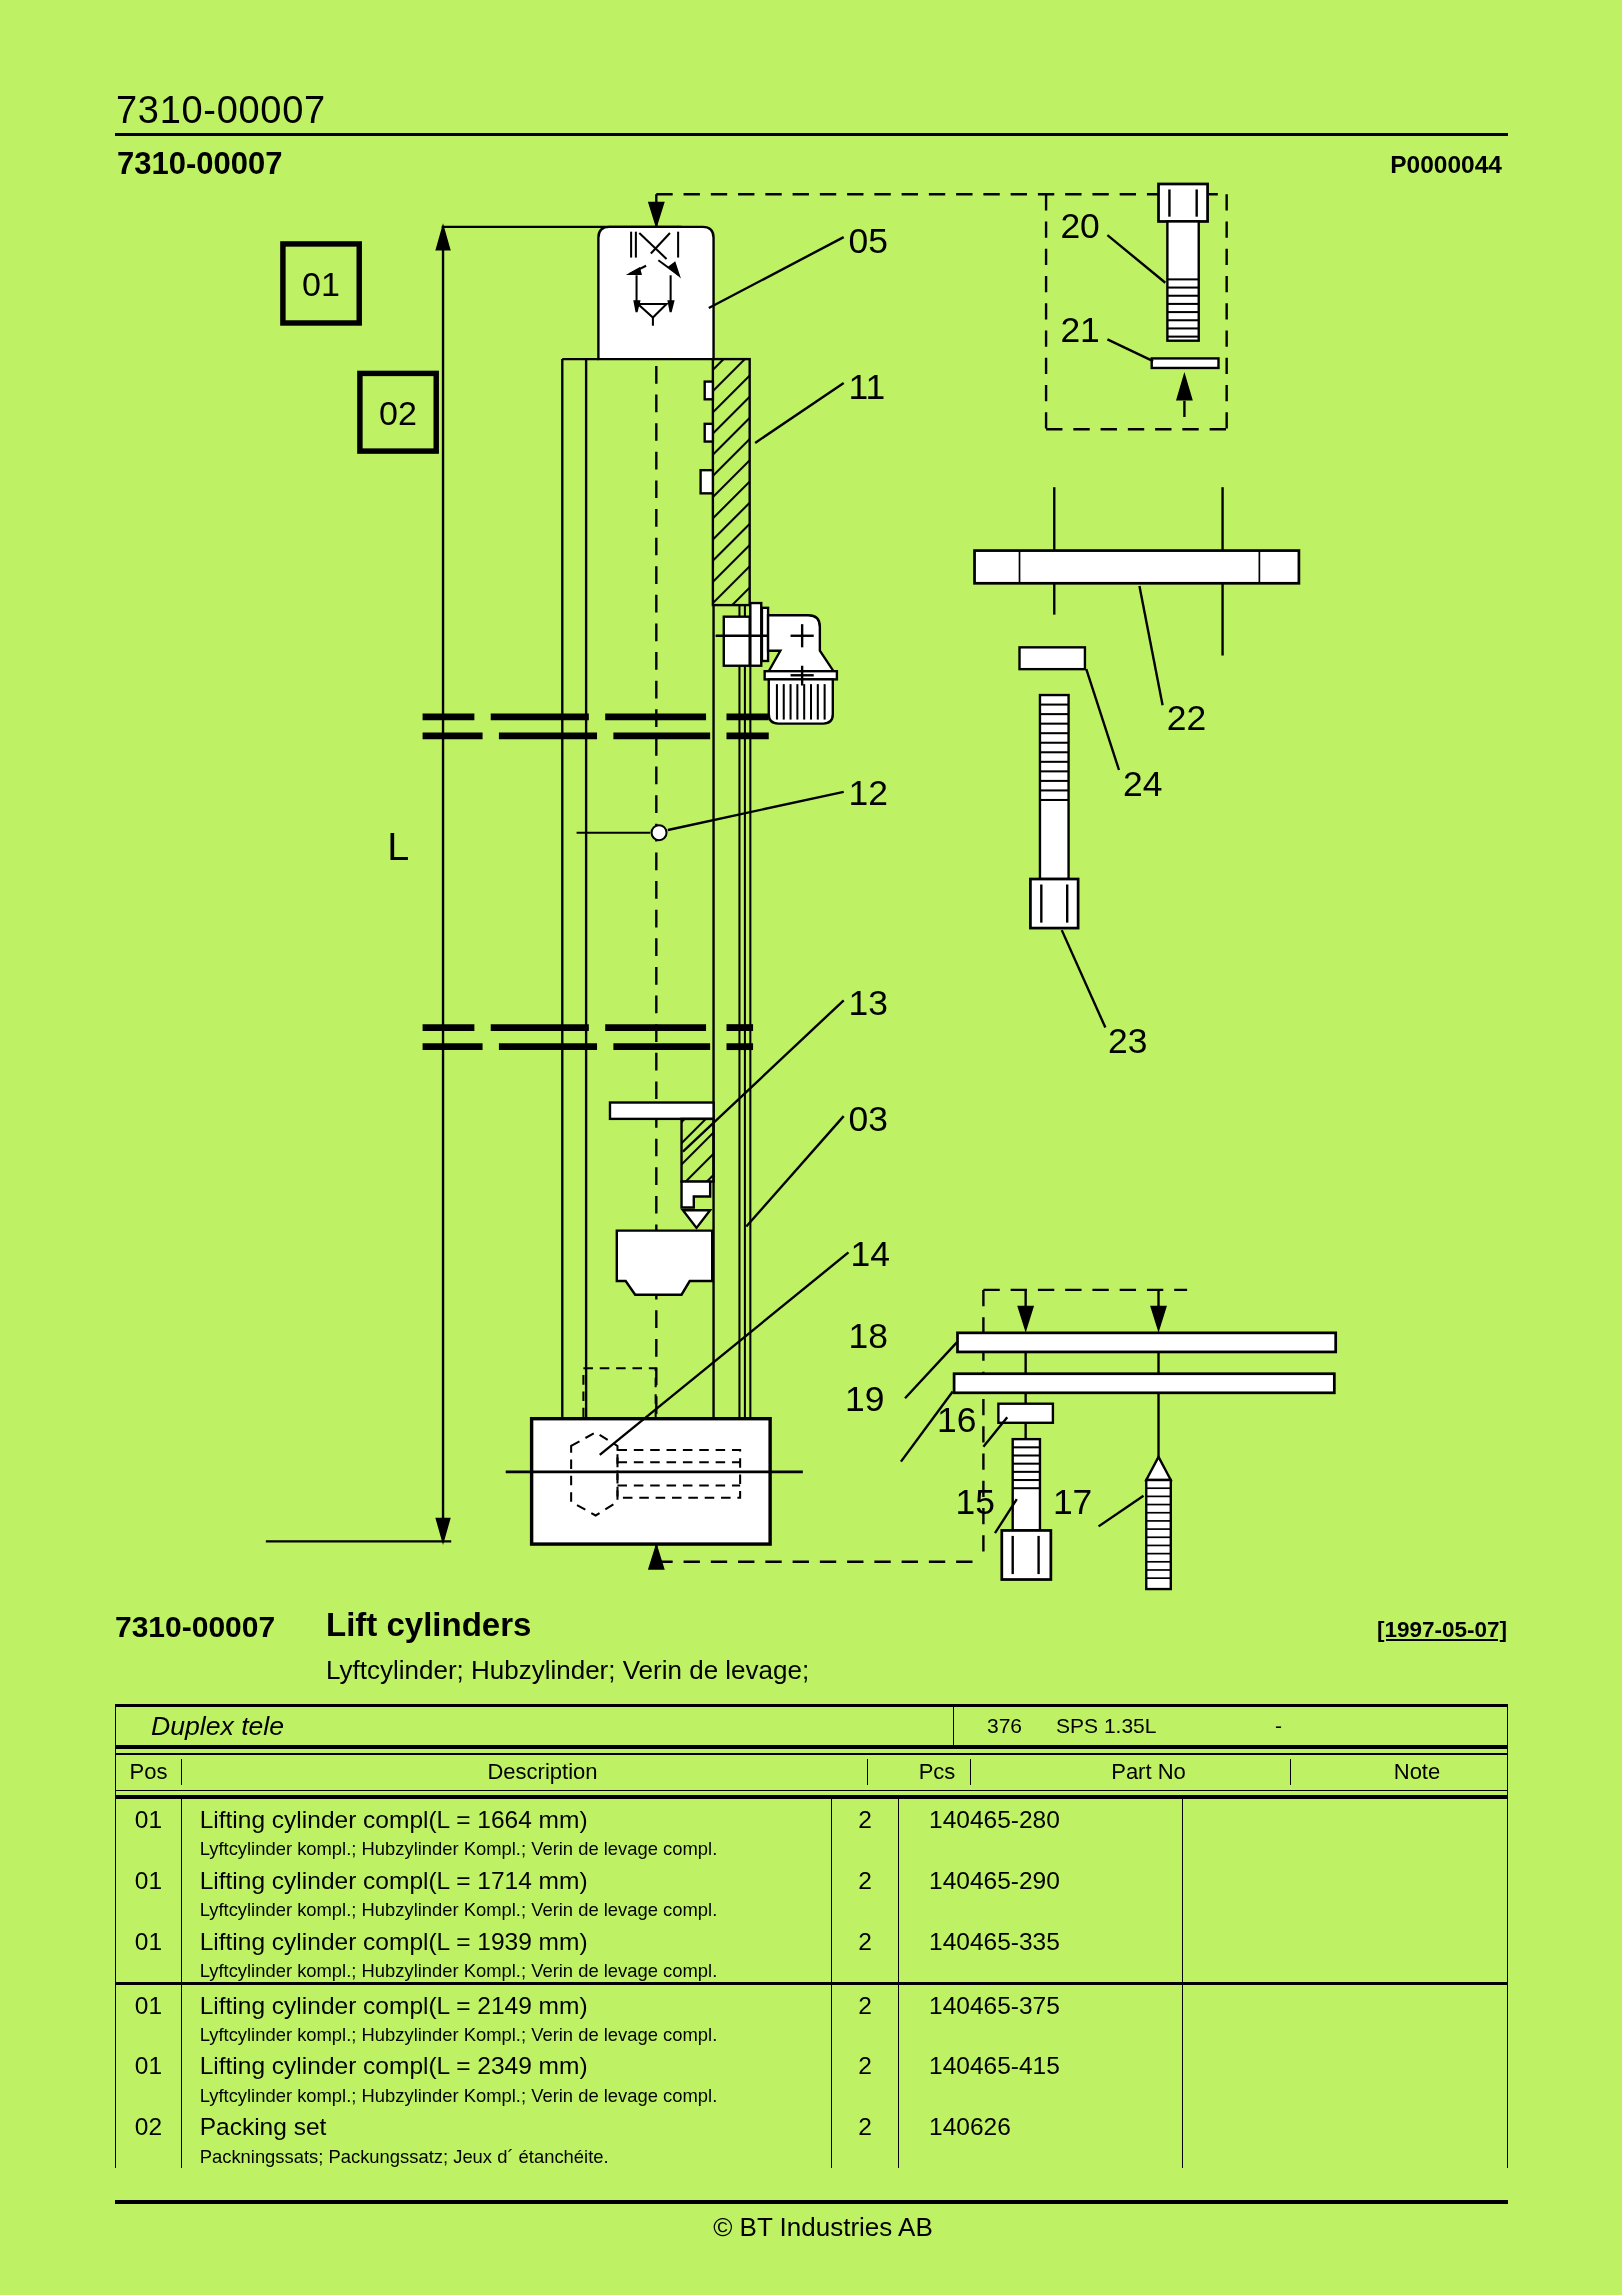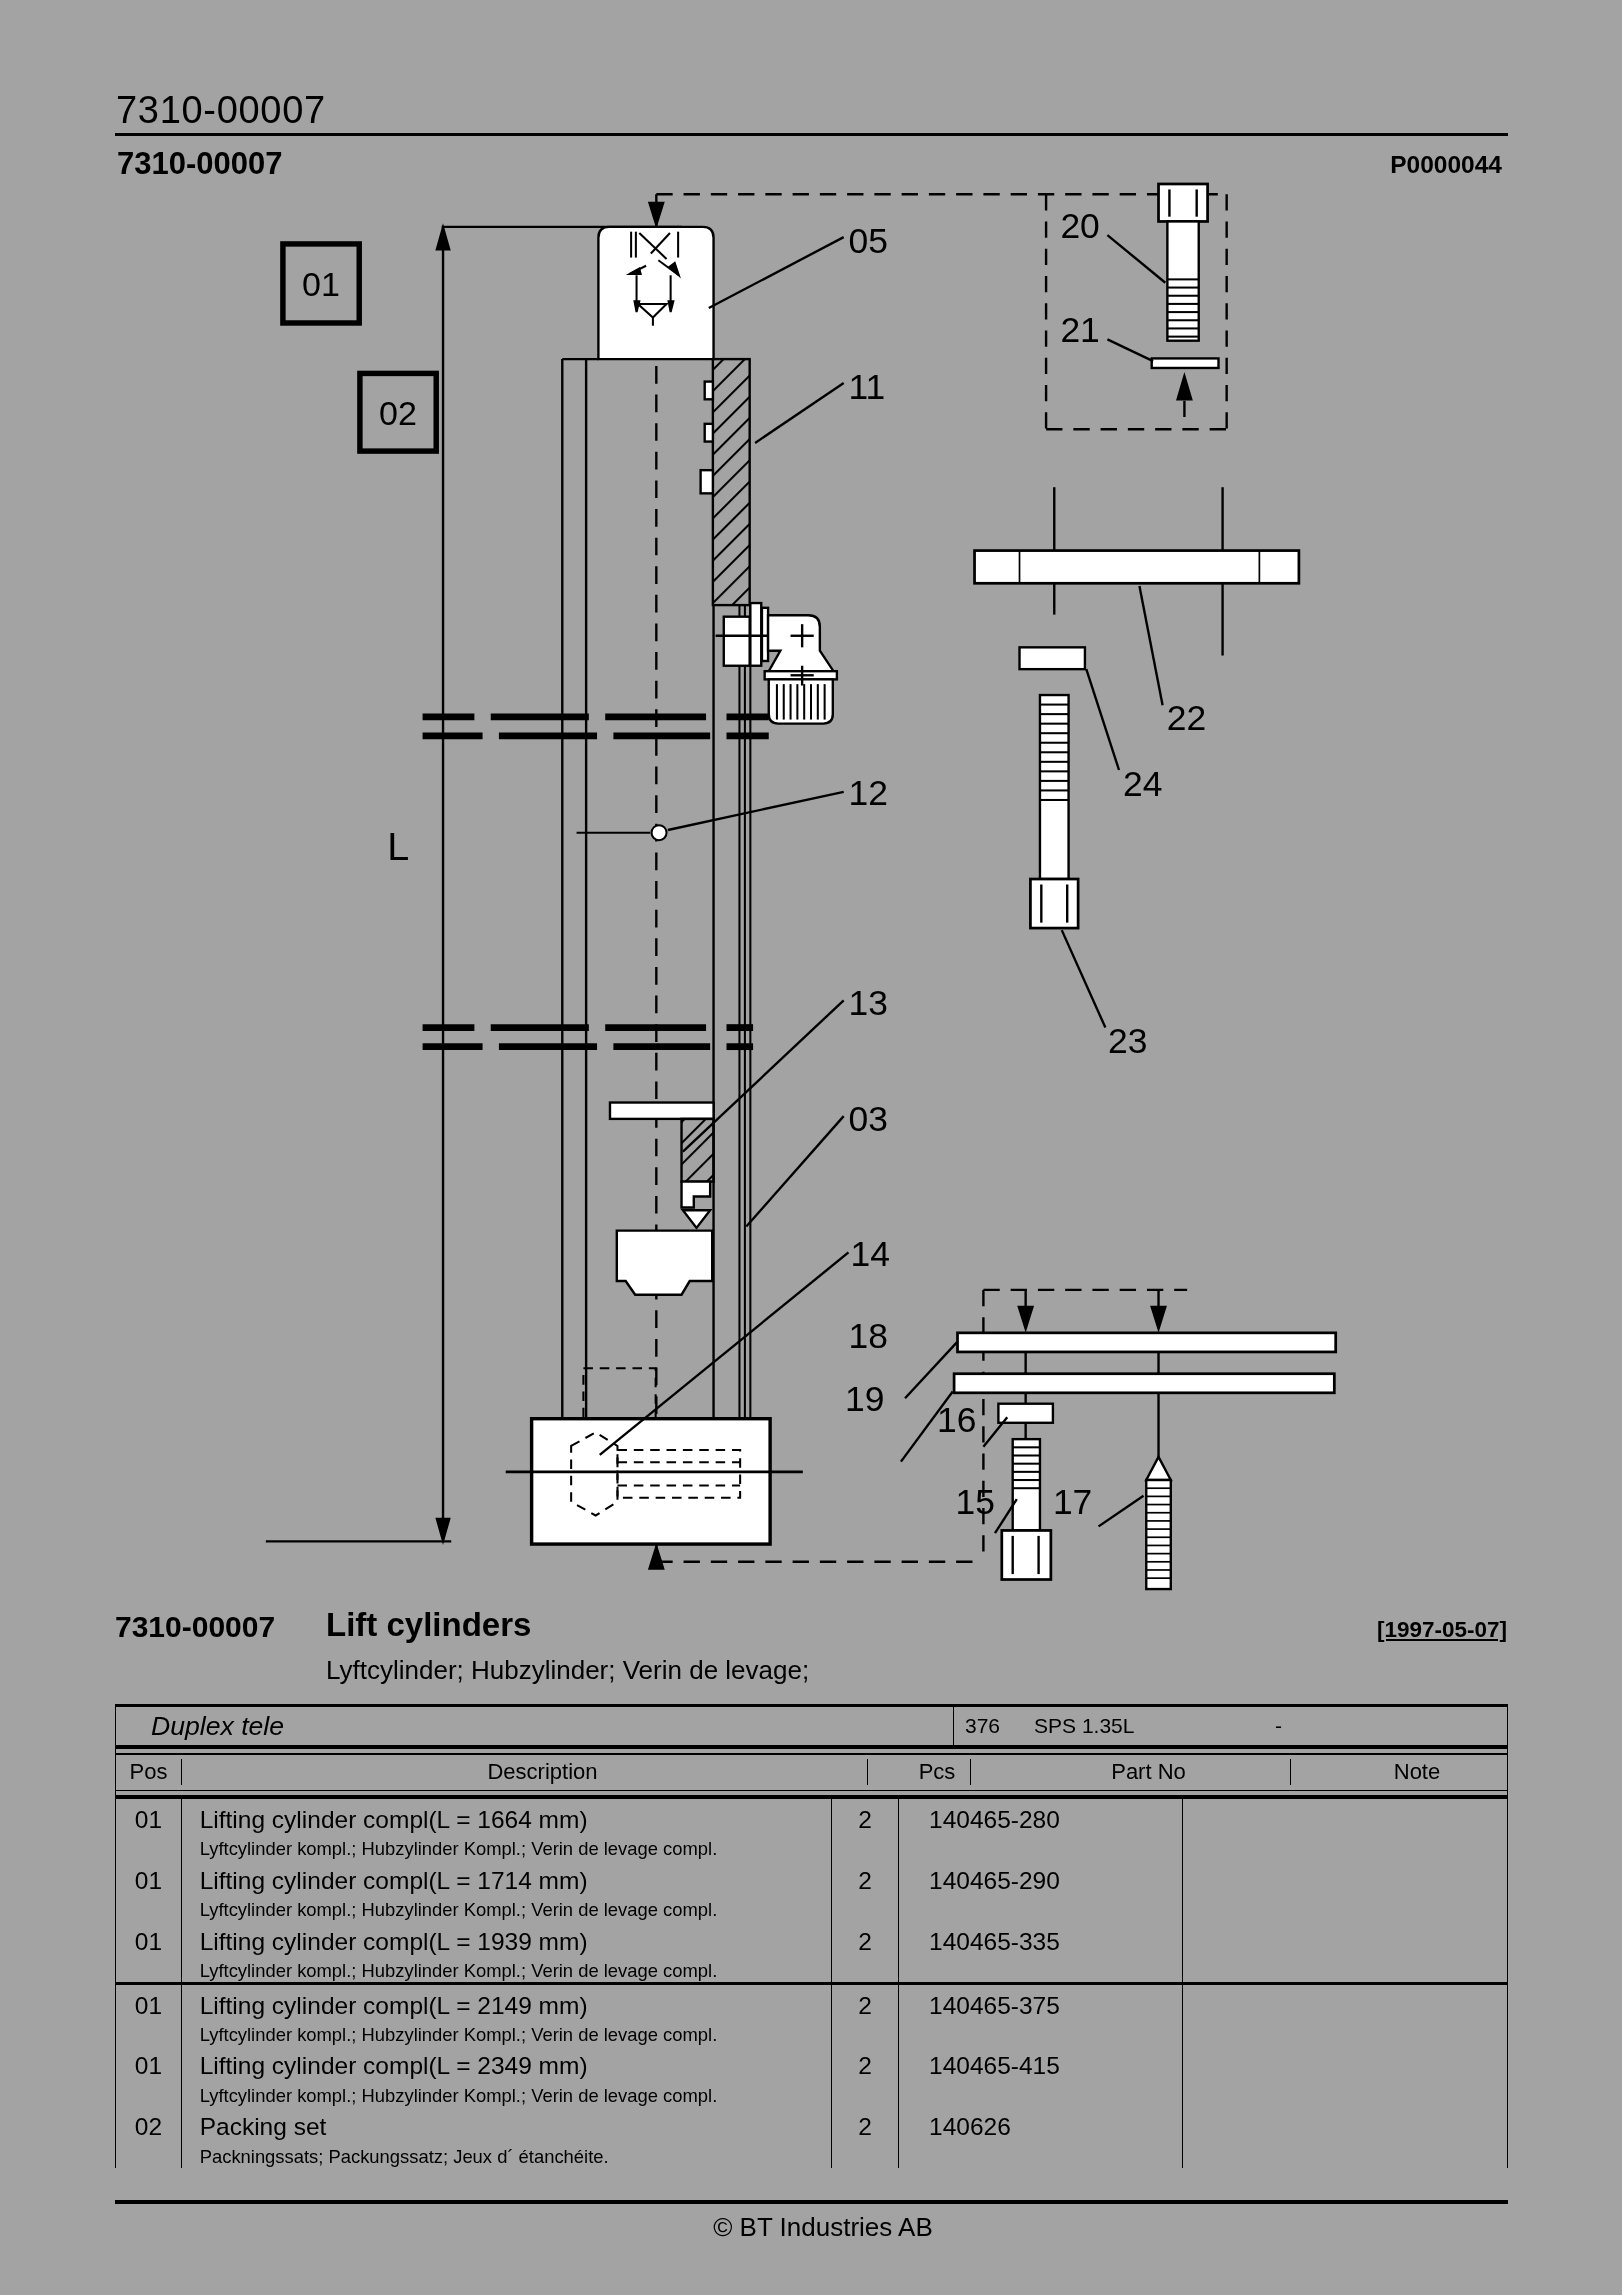--- a/index.html
+++ b/index.html
@@ -1,35 +1,35 @@
 <!DOCTYPE html>
 <html style="font-size:11px"><head>
 <meta charset="utf-8">
 <style>
   html,body{margin:0;padding:0;background:#888;}
-  .page{position:relative;width:1622px;height:2295px;background:#a3a3a3;
+  .page{position:relative;width:1622px;height:2295px;background:#bef264;
         font-family:"Liberation Sans",sans-serif;color:#000;overflow:hidden;}
   .abs{position:absolute;}
   
   .doc-no-top{left:116px;top:89px;font-size:38px;letter-spacing:0.7px;}
   .center-title{left:0;top:101px;width:1622px;text-align:center;font-size:26px;font-weight:bold;}
   .rule{left:115px;top:133px;width:1393px;height:3.4px;background:#000;}
   .doc-no-bold{left:117px;top:146px;font-size:31px;font-weight:bold;}
   .fig-ref{right:120px;top:151px;font-size:24.5px;font-weight:bold;}
   
   .tb-no{left:115px;top:1610px;font-size:30px;font-weight:bold;}
   .tb-title{left:326px;top:1606px;font-size:33px;font-weight:bold;}
   .tb-date{right:115px;top:1617px;font-size:22.5px;font-weight:bold;text-decoration:underline;}
   .tb-sub{left:326px;top:1655px;font-size:26px;}
   
   .ptable{left:115px;top:1704px;width:1393px;font-size:24.5px;}
   .grow{display:flex;border:1.4px solid #000;border-top:3.4px solid #000;height:42px;align-items:center;box-sizing:border-box;padding-left:16px;}
   .grow .gleft{width:821px;padding-left:19px;font-style:italic;font-size:26.6px;box-sizing:border-box;}
   .grow .gright{flex:1;display:flex;align-items:center;border-left:1.4px solid #000;height:100%;font-size:21px;}
-  .grow .gcode{margin-left:11px;}
+  .grow .gcode{margin-left:33px;}
   .grow .gspec{margin-left:34px;}
   .grow .gnote{margin-left:auto;margin-right:225px;}
   .hline5{height:3.4px;background:#000;}
   .hline2{height:1.4px;background:#000;}
   .gap6{height:4.1px;}
   .hwrap{border-left:1.4px solid #000;border-right:1.4px solid #000;}
   .hrow{display:flex;height:35px;align-items:center;font-size:22px;gap:36px;}
   .rows{border-left:1.4px solid #000;border-right:1.4px solid #000;}
   .prow{display:flex;min-height:61px;box-sizing:border-box;}
   .prow.thick-top{border-top:3.4px solid #000;}

